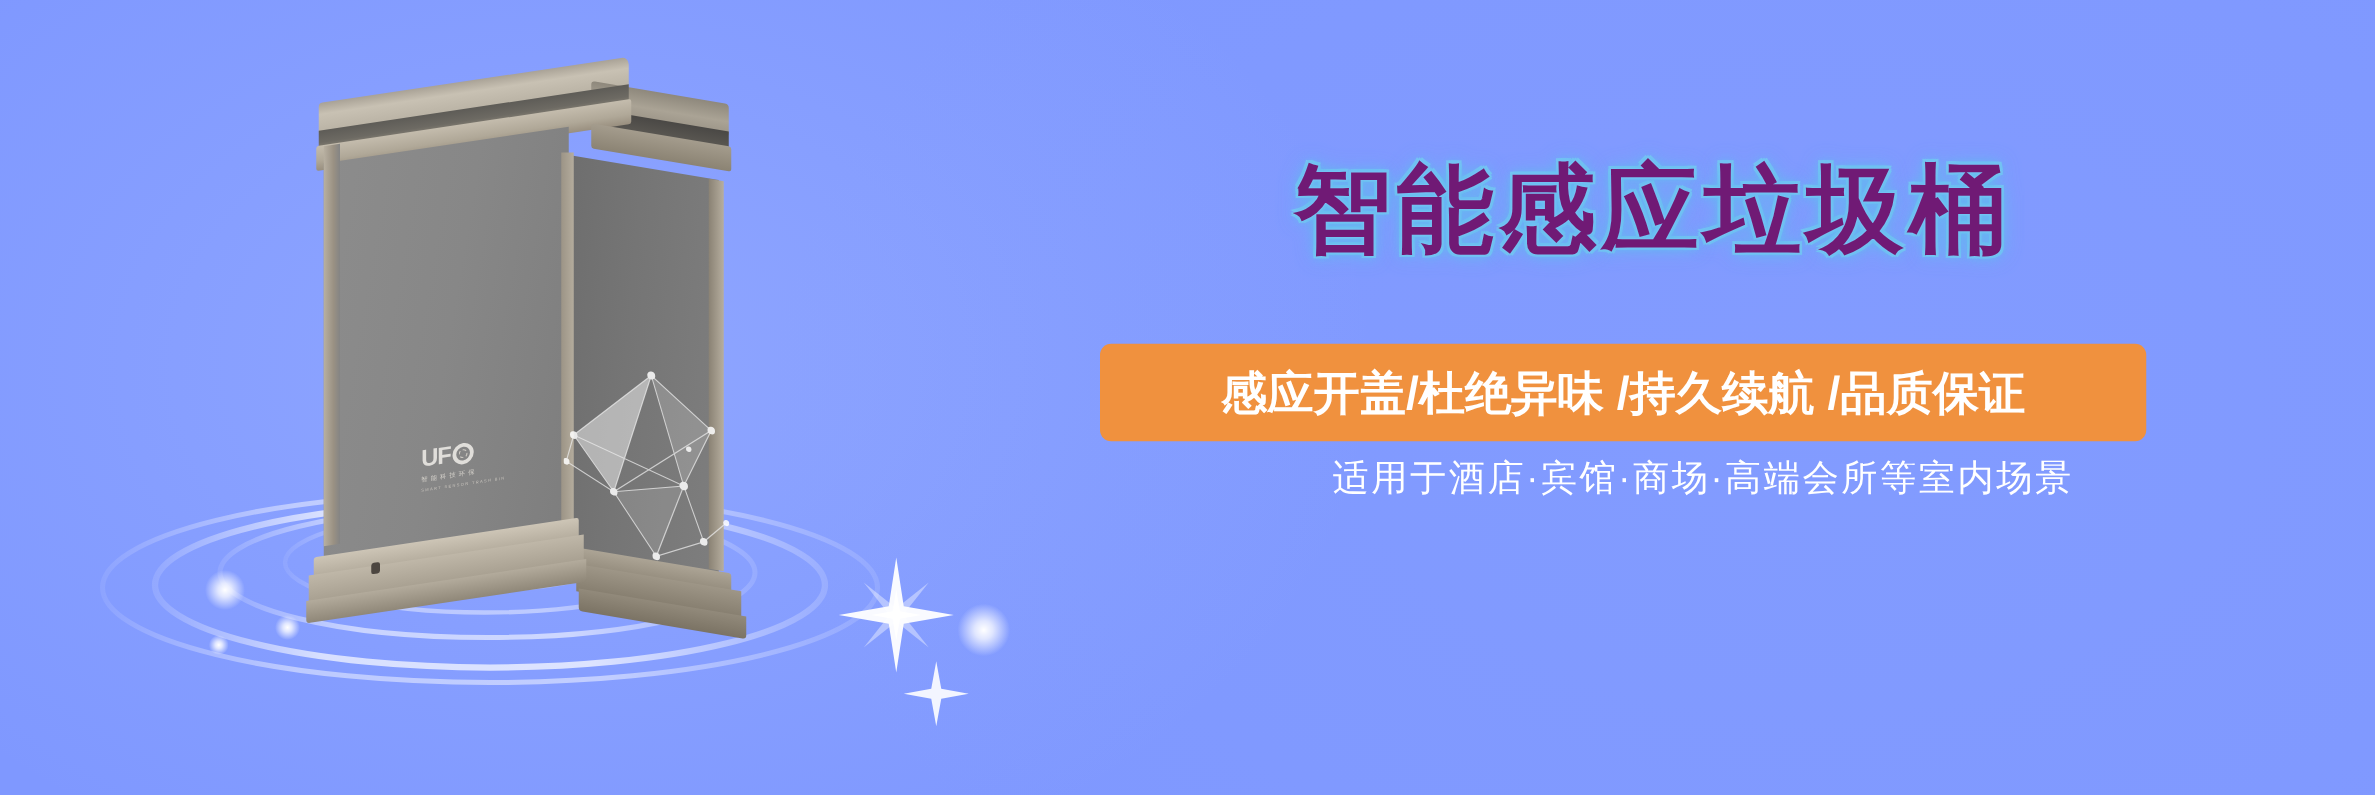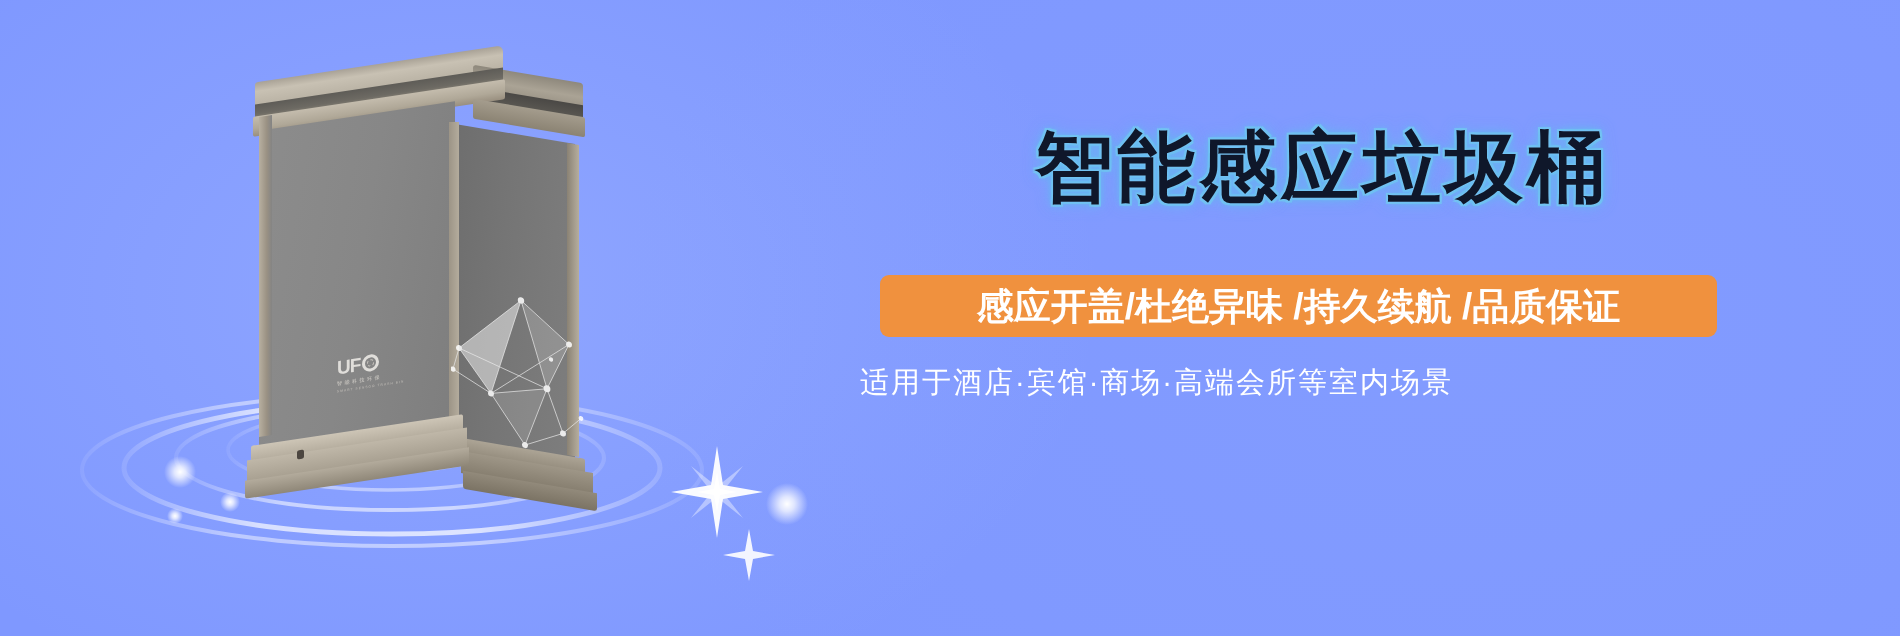--- a/index.html
+++ b/index.html
@@ -214,21 +214,21 @@
   #copy {
     position: absolute;
     left: 860px; top: 0;
     width: 1040px; height: 636px;
   }
   #headline {
     position: absolute;
     left: 175px; top: 128px;
     font-size: 78px;
     font-weight: 700;
-    color: #0f172a;
+    color: #701a75;
     letter-spacing: 4px;
     line-height: 1;
     white-space: nowrap;
     text-shadow:
       0 0 1px #7ec8f5, 0 0 2px #7ec8f5, 0 0 4px #6fc0f2,
       0 0 9px #63b9f0, 0 0 16px rgba(99,185,240,.85),
       2px 0 0 #7ec8f5, -2px 0 0 #7ec8f5, 0 2px 0 #7ec8f5, 0 -2px 0 #7ec8f5,
       2px 2px 0 #7ec8f5, -2px 2px 0 #7ec8f5, 2px -2px 0 #7ec8f5, -2px -2px 0 #7ec8f5;
   }
 
@@ -255,40 +255,41 @@
     color: #ffffff;
     letter-spacing: 13px;
     white-space: nowrap;
     font-weight: 400;
   }
 
   #feature-bar {
     position: absolute;
     left: 20px; top: 275px;
     width: 837px;
-    height: 62px;
+    height: 78px;
     background: #f0913e;
     border-radius: 9px;
     display: flex;
     align-items: center;
     justify-content: center;
   }
   #feature-text {
     font-size: 37px;
     font-weight: 700;
     color: #ffffff;
     letter-spacing: 0px;
     white-space: nowrap;
     line-height: 1;
   }
 
   #scene-line {
     position: absolute;
     left: 0; top: 363px;
     width: 1040px;
+    text-align: center;
     padding-right: 35px;
     box-sizing: border-box;
   }
   #scene-text {
     font-size: 29px;
     color: #ffffff;
     letter-spacing: 2px;
     white-space: nowrap;
   }
 </style>

